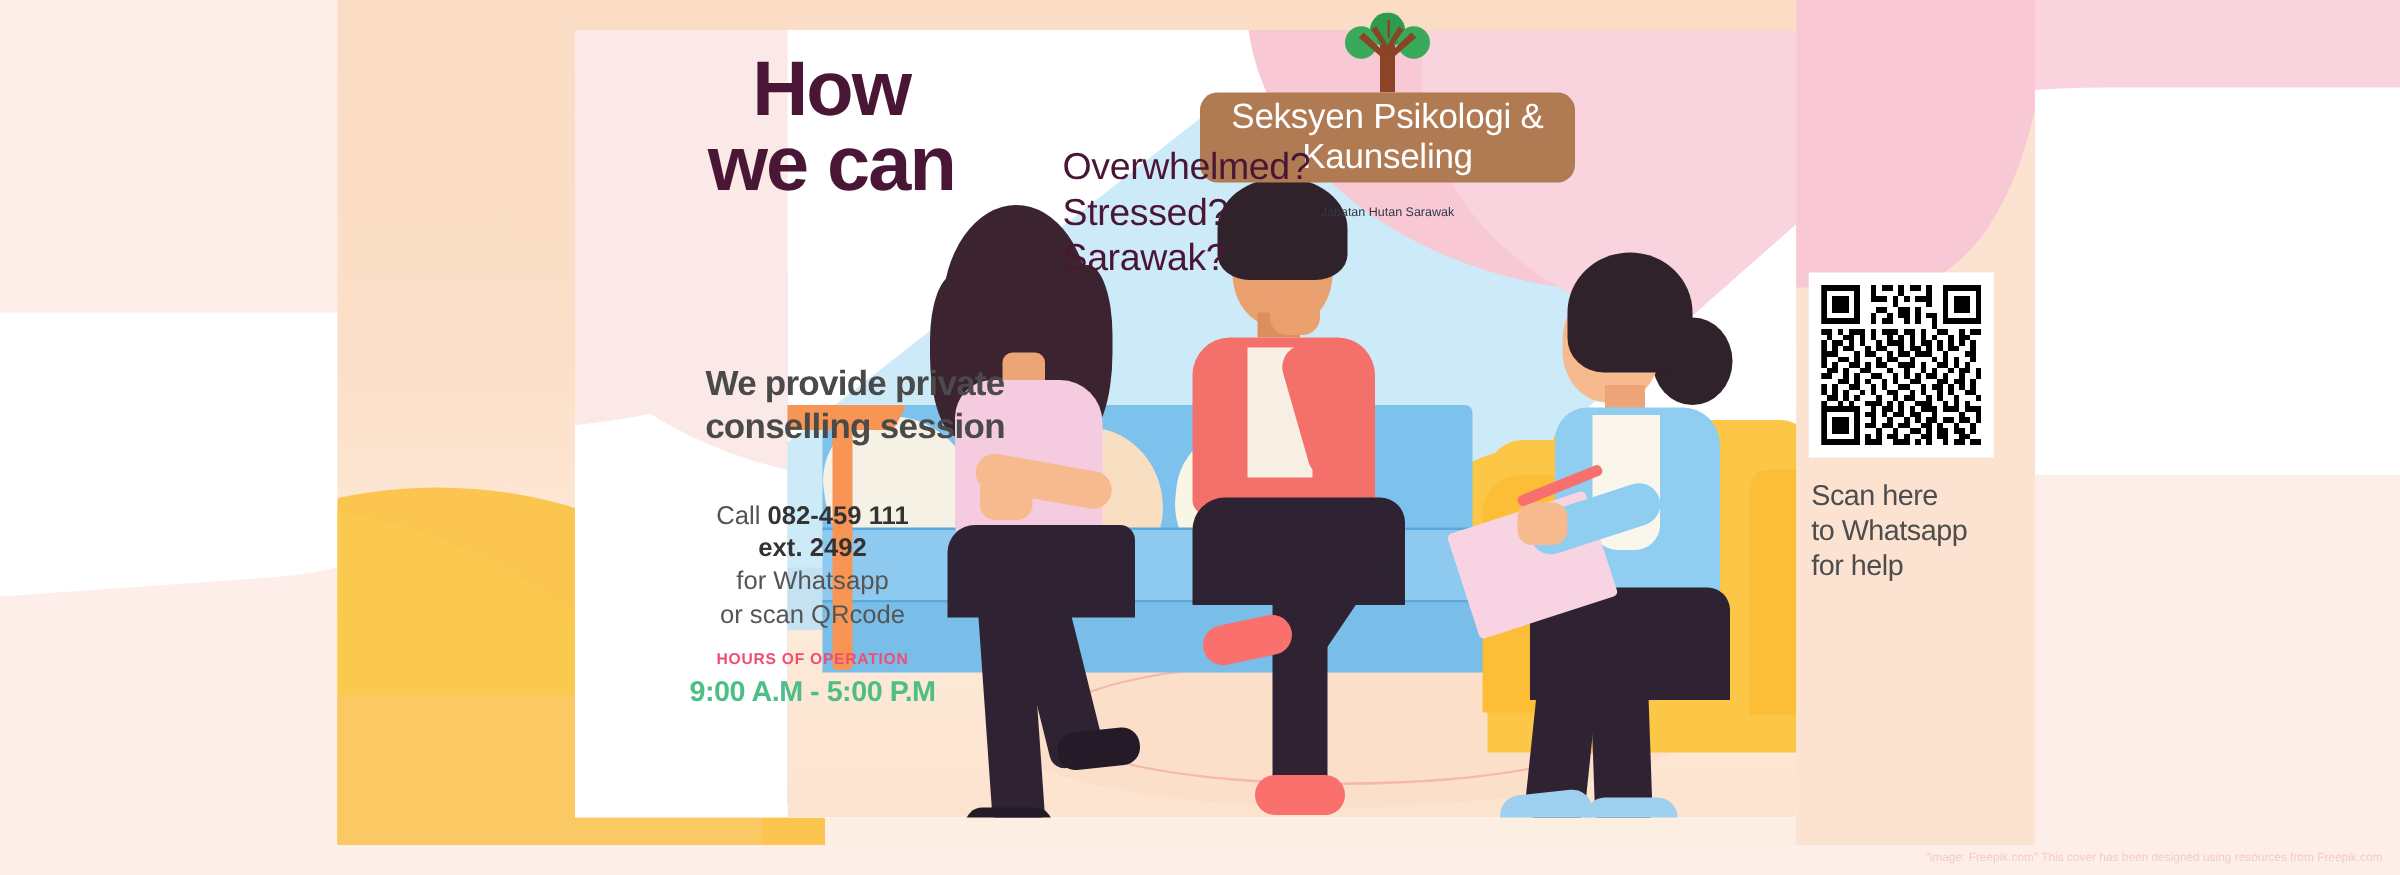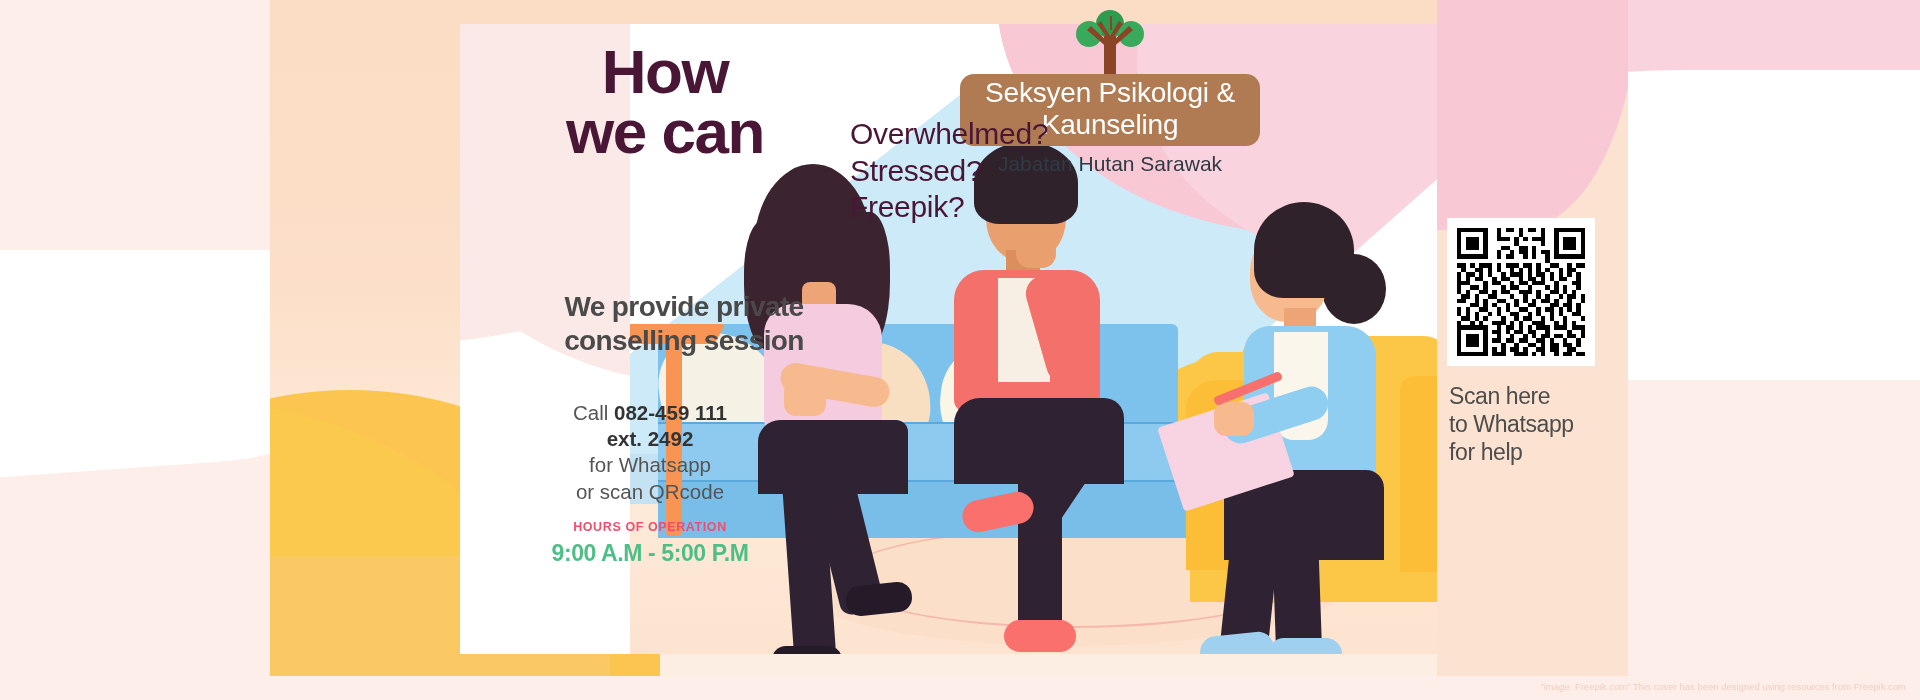--- a/index.html
+++ b/index.html
@@ -100,21 +100,21 @@
   .hours-label{font-size:12.5px;font-weight:bold;color:#f04e70;letter-spacing:0.6px;}
   .hours-value{font-size:23px;font-weight:bold;color:#4dbf86;margin-top:6px;letter-spacing:-0.4px;}
 
   
   .logo{position:absolute;left:690px;top:8px;width:300px;z-index:9;text-align:center;}
   .logo-mark{height:66px;display:flex;align-items:flex-end;justify-content:center;}
   .logo-badge{
     display:inline-block;background:#b07b52;color:#fff;border-radius:14px;
     padding:3px 18px 5px;font-size:28px;letter-spacing:-0.2px;
   }
-  .logo-sub{font-size:21px;color:#2f3a45;margin-top:6px;}
+  .logo-sub{font-size:10px;color:#2f3a45;margin-top:19px;}
 
   
   .illus{
     position:absolute;left:360px;top:24px;width:807px;height:630px;overflow:hidden;z-index:5;
   }
   .il-white{position:absolute;inset:0;background:#ffffff;}
   .il-blue{
     position:absolute;left:-60px;top:60px;width:900px;height:560px;
     background:#cdeaf8;border-radius:46% 40% 0 0 / 50% 44% 0 0;
   }
@@ -388,21 +388,21 @@
         <div class="pC-hand"></div>
       <div class="pC-pen"></div>
       <div class="pC-shoe1"></div>
         <div class="pC-shoe2"></div>
     </div>
   </div>
 
   <div class="questions">
     <div>Overwhelmed?</div>
     <div>Stressed?</div>
-    <div>Freepik?</div>
+    <div>Sarawak?</div>
   </div>
 
   <div class="logo">
     <div class="logo-mark">
       <svg width="86" height="64" viewBox="0 0 86 64" aria-hidden="true">
         <circle cx="43" cy="14" r="14" fill="#2e9b4e"></circle>
         <circle cx="22" cy="24" r="13" fill="#39a95c"></circle>
         <circle cx="64" cy="24" r="13" fill="#39a95c"></circle>
         <rect x="37" y="26" width="12" height="38" fill="#8b4426"></rect>
         <path d="M43 40 L20 20 L24 16 L43 34 Z" fill="#8b4426"></path>

